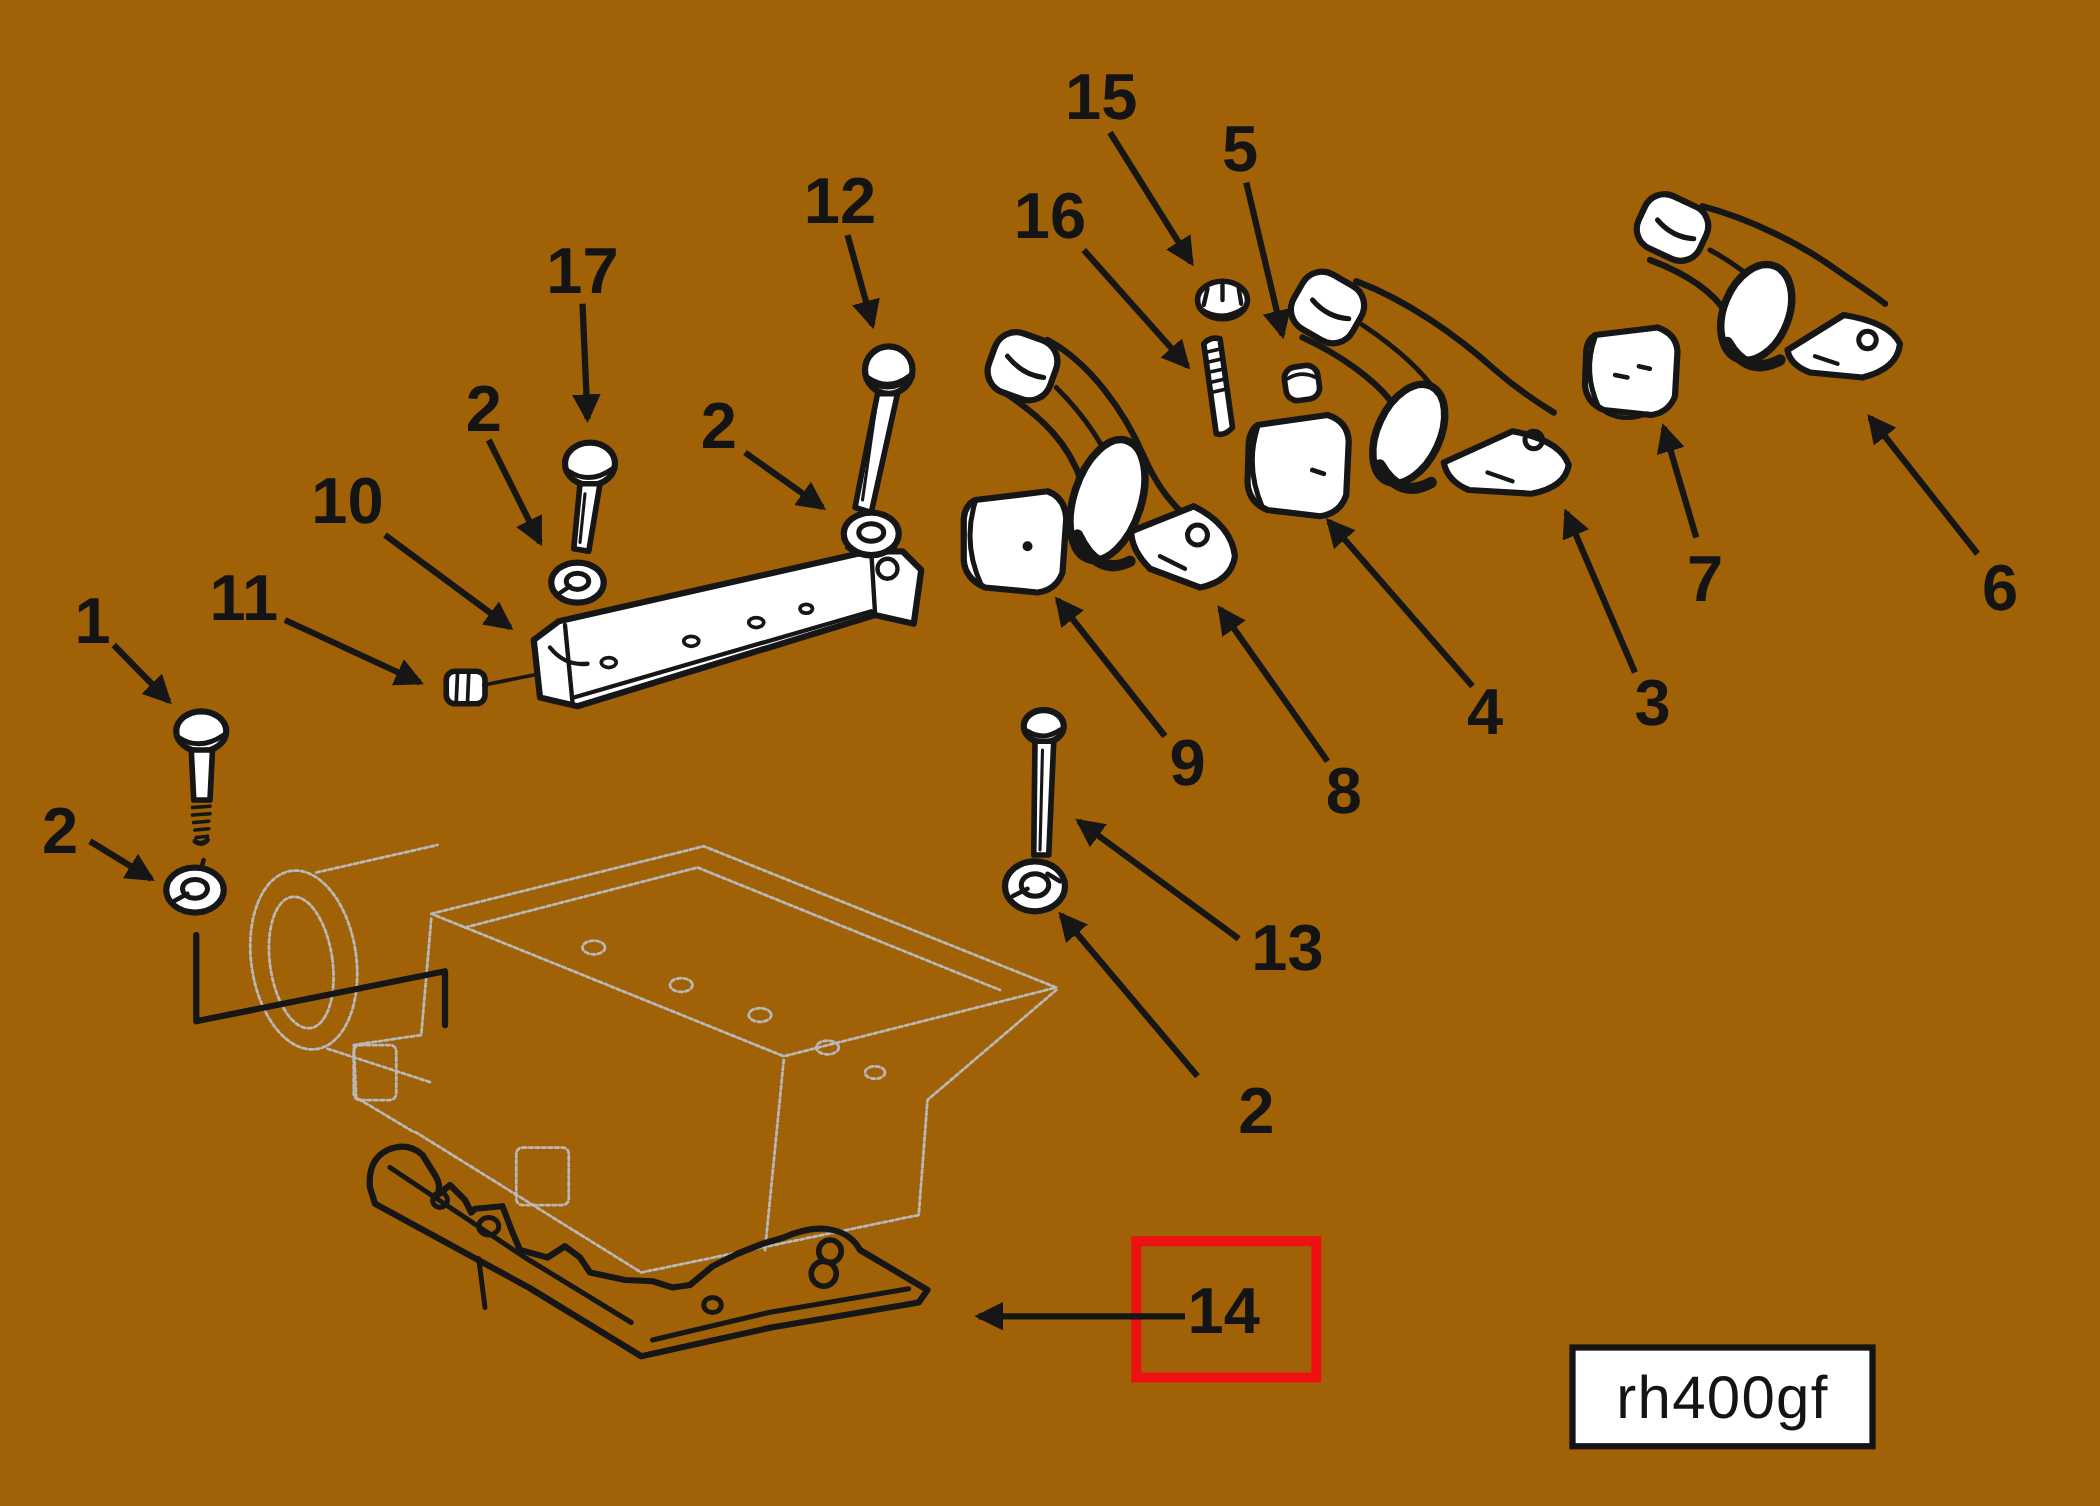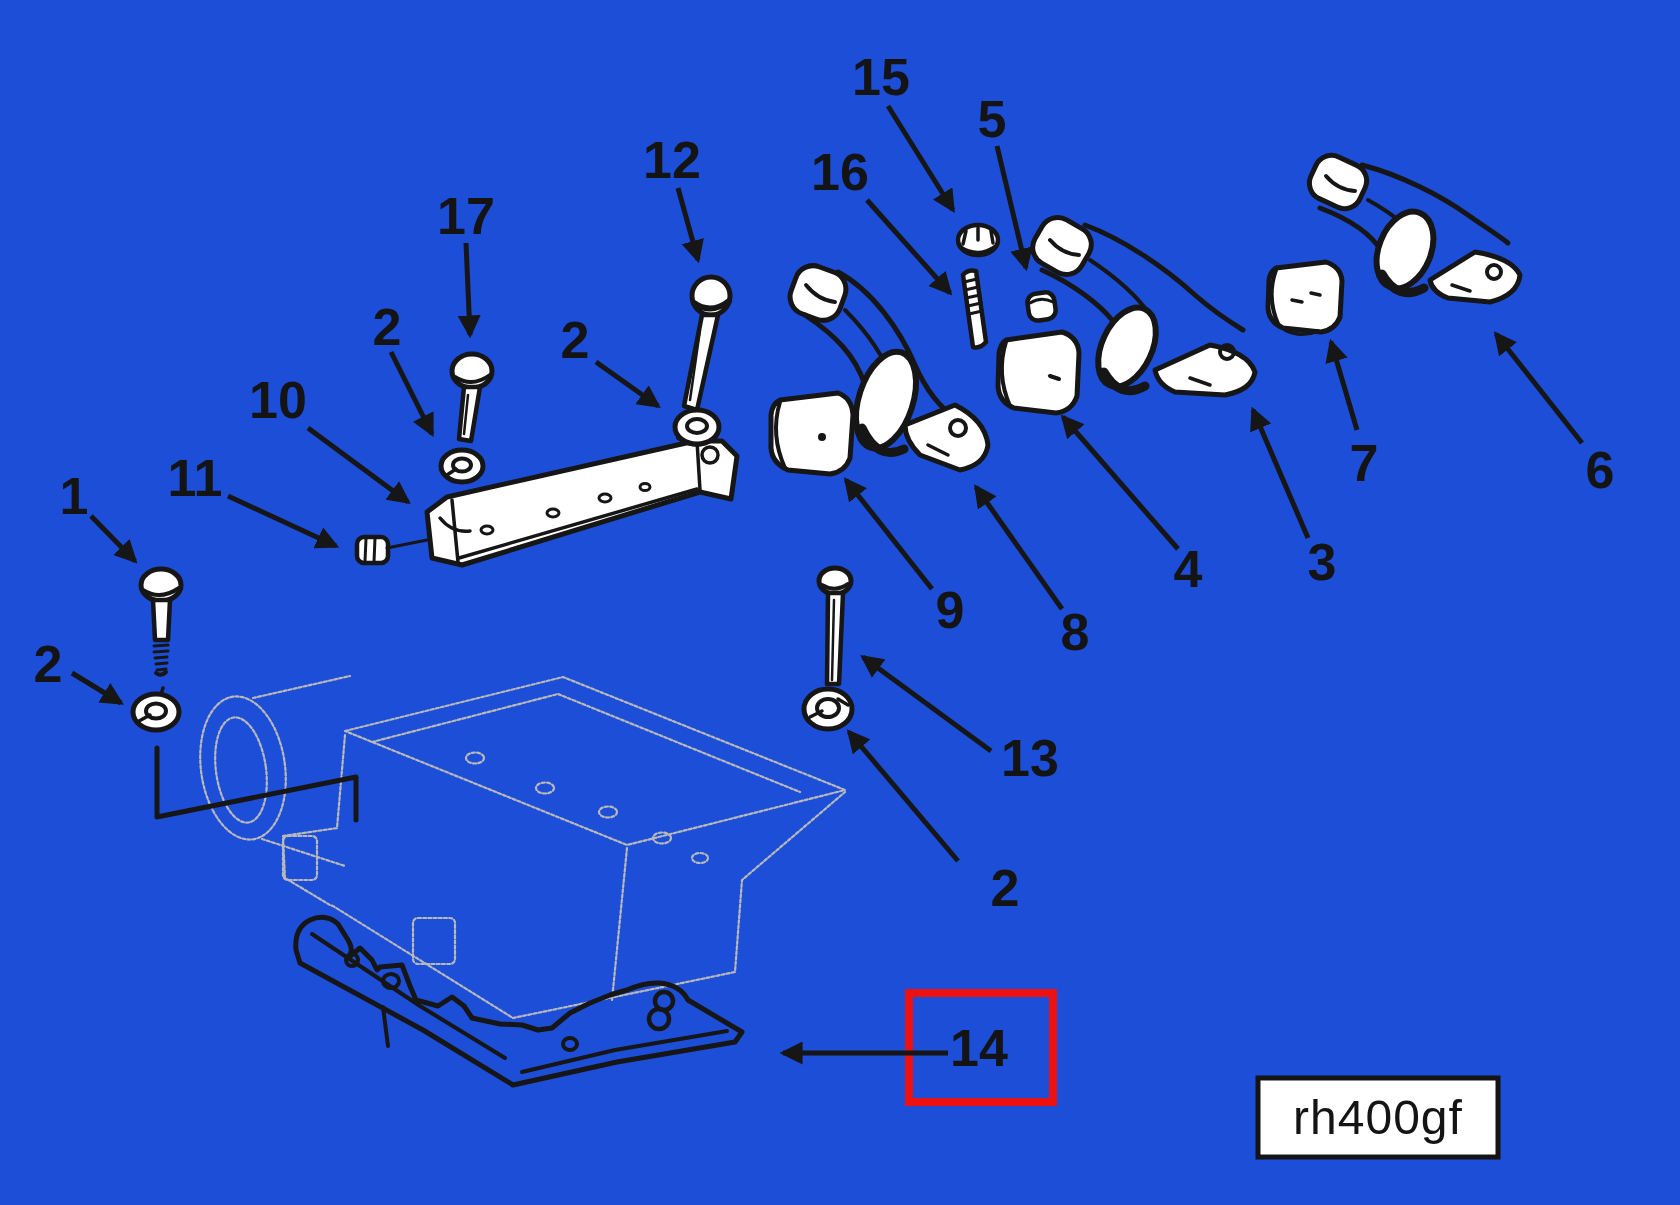--- a/index.html
+++ b/index.html
@@ -1,19 +1,19 @@
 <!DOCTYPE html>
 <html><head>
 <meta charset="utf-8">
 <style>
   html,body{margin:0;padding:0;background:#ffffff;}
   .stage{
     position:relative;
     width:1680px;height:1205px;
-    background:#1d4ed8;
+    background:#a16207;
     font-family:"Liberation Sans", sans-serif;
     overflow:hidden;
   }
   svg{display:block;width:1680px;height:1205px;}
   .ink{stroke:#161616;fill:none;stroke-linecap:round;stroke-linejoin:round;}
   .inkfill{fill:#ffffff;stroke:#161616;stroke-linecap:round;stroke-linejoin:round;}
   .ghost{stroke:#b9b9b9;fill:none;stroke-width:2.2;stroke-dasharray:3 2.2;stroke-linecap:round;stroke-linejoin:round;}
   .callout-text{
     font-family:"Liberation Sans", sans-serif;
     font-weight:bold;font-size:52px;fill:#141414;

